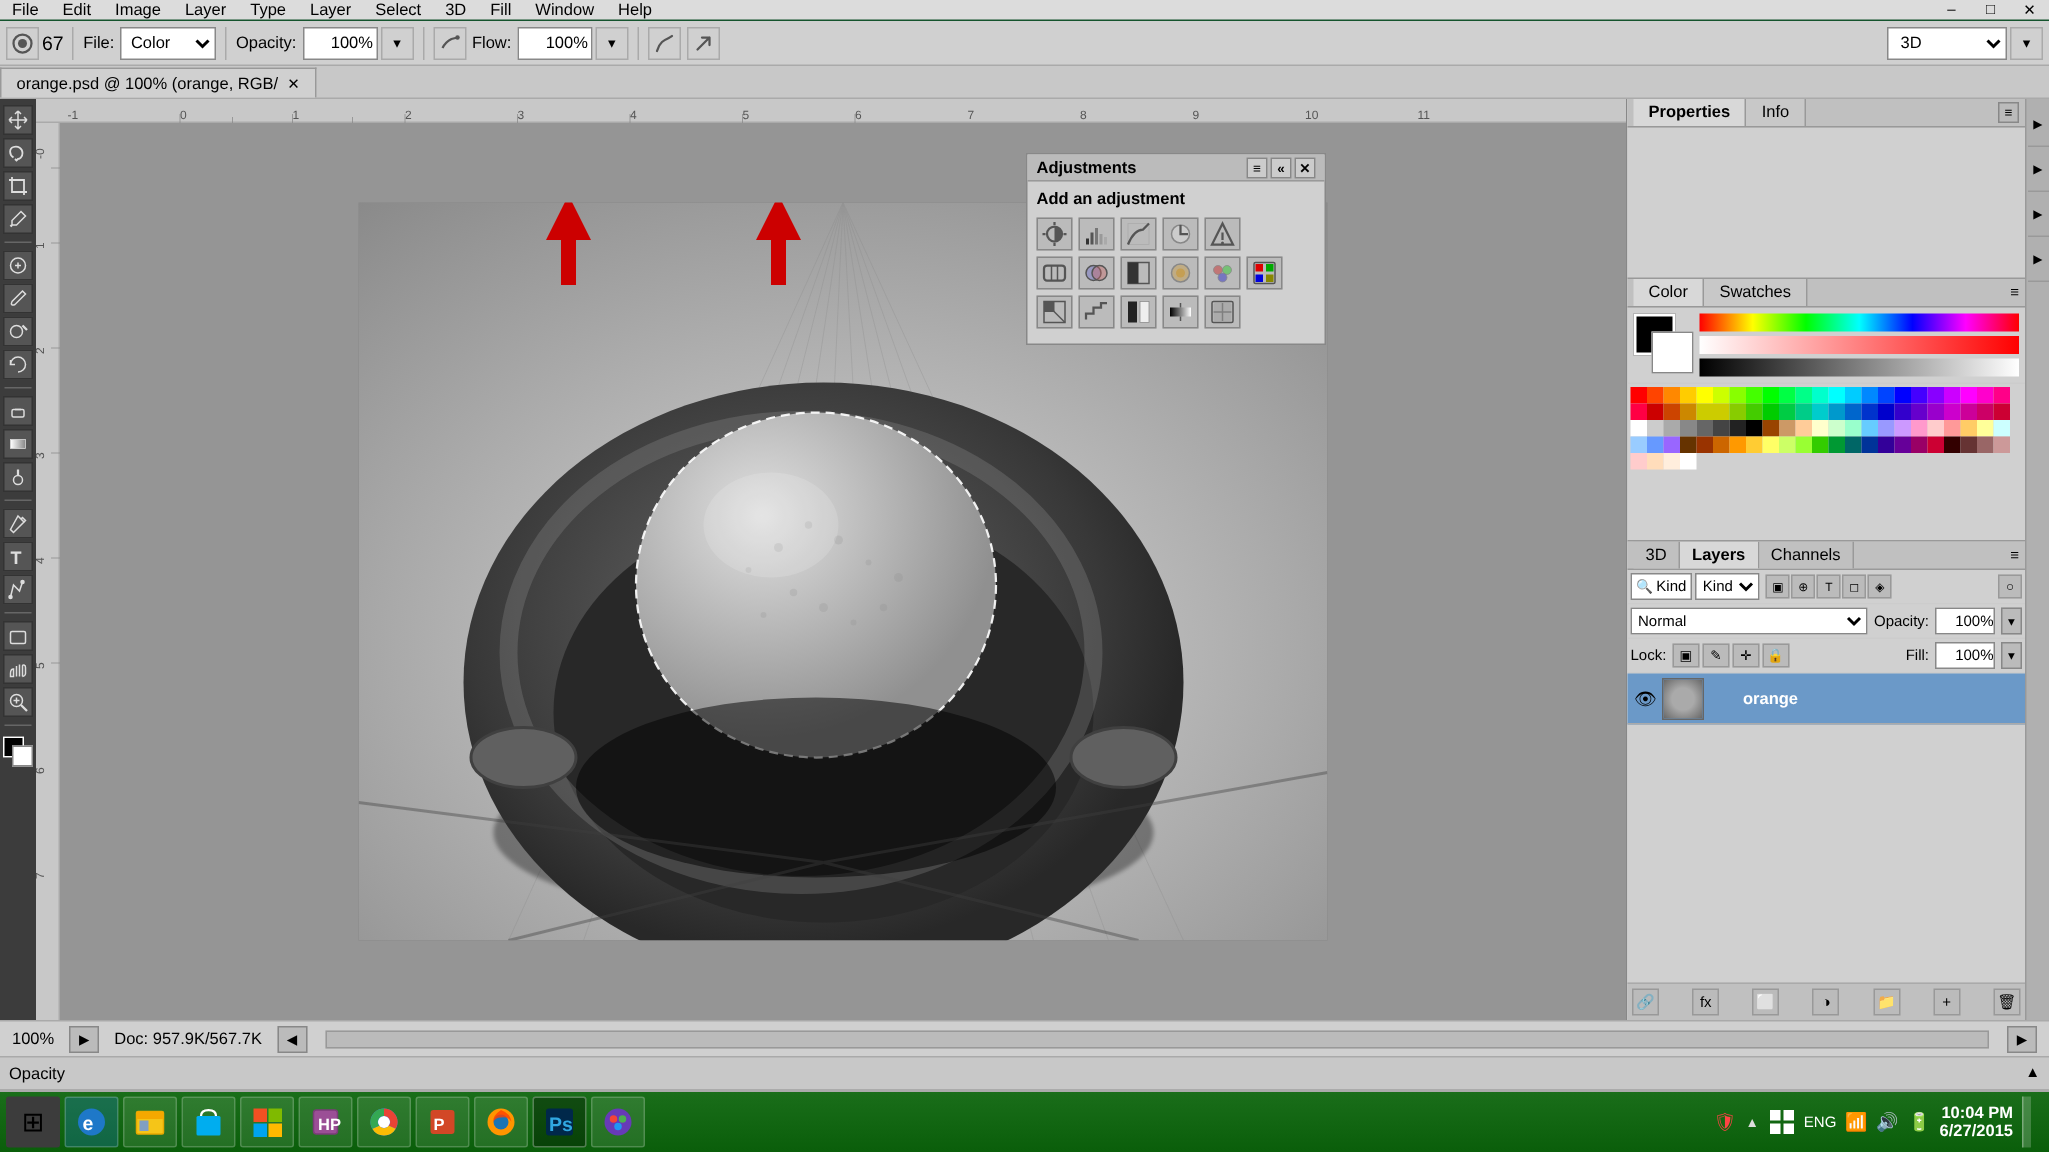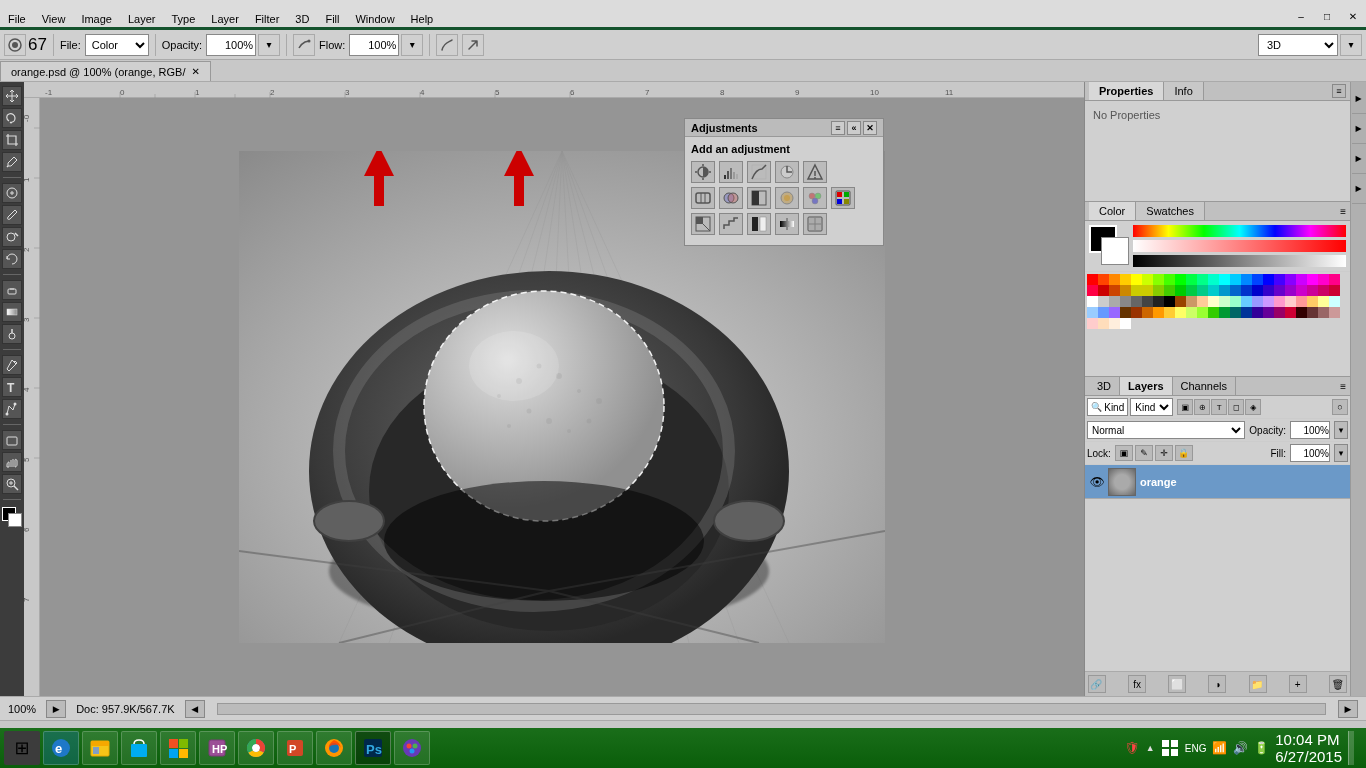--- a/index.html
+++ b/index.html
@@ -1,21 +1,21 @@
 <!DOCTYPE html>
 <html><head>
   <meta charset="utf-8">
   <style>
     * { margin: 0; padding: 0; box-sizing: border-box; }
     body { width: 1366px; height: 768px; overflow: hidden; background: #ababab; font-family: 'Arial', sans-serif; font-size: 11px; color: #000; }
 
     
     #menubar {
-      width: 100%; height: 30px; background: #dcdcdc; display: flex; align-items: flex-end;
-      border-bottom: 3px solid #14532d; user-select: none;
+      width: 100%; height: 14px; background: #dcdcdc; display: flex; align-items: center;
+      border-bottom: 1px solid #14532d; user-select: none;
     }
     .menu-item { padding: 2px 8px; cursor: pointer; font-size: 11px; }
     .win-controls { margin-left: auto; display: flex; }
     .win-ctrl { width: 26px; height: 22px; display: flex; align-items: center; justify-content: center; font-size: 10px; cursor: pointer; }
 
     
     #toolbar {
       width: 100%; height: 30px; background: #d0d0d0; display: flex; align-items: center;
       border-bottom: 1px solid #aaa; padding: 0 4px; gap: 4px;
     }
@@ -133,21 +133,21 @@
     .lptab.active { background: #d8d8d8; font-weight: bold; }
 
     
     .layer-row {
       display: flex; align-items: center; height: 34px; padding: 0 4px;
       background: #6b99c8; border-bottom: 1px solid #aaa; cursor: pointer;
     }
     .layer-vis { width: 16px; height: 16px; display: flex; align-items: center; justify-content: center; font-size: 12px; cursor: pointer; margin-right: 3px; }
     .layer-thumb { width: 28px; height: 28px; background: #888; border: 1px solid #666; margin-right: 4px; overflow: hidden; }
     .layer-thumb-img { width: 100%; height: 100%; background: radial-gradient(circle, #aaa 40%, #666 100%); }
-    .layer-name { font-size: 11px; color: #fff; flex: 1; font-weight: bold; }
+    .layer-name { font-size: 11px; color: #fff; flex: 1; font-weight: bold; margin-left: 22px; }
 
     
     .side-icons {
       width: 16px; background: #b0b0b0; display: flex; flex-direction: column; align-items: center; padding-top: 2px;
       border-left: 1px solid #999;
     }
     .si-btn { width: 14px; height: 30px; background: #b0b0b0; cursor: pointer; display: flex; align-items: center; justify-content: center; font-size: 8px; border-bottom: 1px solid #999; }
 
     
     #taskbar {
@@ -156,46 +156,46 @@
     }
     .ts-start { width: 36px; height: 34px; background: #3c3c3c; border-radius: 2px; cursor: pointer; display: flex; align-items: center; justify-content: center; font-size: 18px; }
     .ts-app { width: 36px; height: 34px; background: rgba(255,255,255,0.1); border: 1px solid rgba(255,255,255,0.2); border-radius: 2px; cursor: pointer; display: flex; align-items: center; justify-content: center; font-size: 16px; }
     .ts-sys { display: flex; align-items: center; gap: 4px; color: #fff; margin-left: auto; }
   </style>
 </head>
 <body>
 
 <div id="menubar">
   <div class="menu-item">File</div>
-  <div class="menu-item">View</div>
+  <div class="menu-item">Edit</div>
   <div class="menu-item">Image</div>
   <div class="menu-item">Layer</div>
   <div class="menu-item">Type</div>
   <div class="menu-item">Layer</div>
-  <div class="menu-item">Filter</div>
+  <div class="menu-item">Select</div>
   <div class="menu-item">3D</div>
   <div class="menu-item">Fill</div>
   <div class="menu-item">Window</div>
   <div class="menu-item">Help</div>
   <div class="win-controls">
     <div class="win-ctrl">–</div>
     <div class="win-ctrl">□</div>
     <div class="win-ctrl close">✕</div>
   </div>
 </div>
 
 <div id="toolbar">
   <div class="tb-group">
     <div class="tb-btn">
       <svg width="16" height="16" viewBox="0 0 16 16">
           <circle cx="8" cy="8" r="6" fill="none" stroke="#555" stroke-width="1.5"></circle>
           <circle cx="8" cy="8" r="3" fill="#555"></circle>
         </svg>
     </div>
-    <span style="font-size:17px">67</span>
+    <span style="font-size:13px">67</span>
   </div>
   <div class="tb-group">
     <span class="tb-label">File:</span>
     <select class="tb-select">
       <option>Color</option>
       <option>Normal</option>
       <option>Multiply</option>
     </select>
   </div>
   <div class="tb-group">
@@ -690,21 +690,20 @@
         <div id="prop-info-panel" style="background:#d0d0d0; border-bottom:1px solid #999; min-height:120px;">
           <div style="display:flex; align-items:center; background:#c0c0c0; border-bottom:1px solid #999; justify-content:space-between; padding:0 4px;">
             <div class="panel-tabs" style="border:none;">
               <div class="ptab active">Properties</div>
               <div class="ptab">Info</div>
             </div>
             <div style="display:flex; gap:2px;">
               <div style="width:14px;height:14px;background:#bbb;border:1px solid #888;cursor:pointer;display:flex;align-items:center;justify-content:center;font-size:9px;">≡</div>
             </div>
           </div>
-          <div class="ptab-content">No Properties</div>
         </div>
 
         <div id="color-panel" style="background:#d0d0d0; border-bottom:1px solid #999; min-height:175px;">
           <div style="display:flex; align-items:center; background:#c0c0c0; border-bottom:1px solid #999; justify-content:space-between; padding:0 4px;">
             <div style="display:flex;">
               <div class="cptab active">Color</div>
               <div class="cptab">Swatches</div>
             </div>
             <div style="font-size:10px; cursor:pointer;">≡</div>
           </div>
@@ -1012,19 +1011,19 @@
     <svg width="18" height="18" viewBox="0 0 18 18">
       <rect x="1" y="1" width="7" height="7" fill="#fff"></rect>
       <rect x="10" y="1" width="7" height="7" fill="#fff"></rect>
       <rect x="1" y="10" width="7" height="7" fill="#fff"></rect>
       <rect x="10" y="10" width="7" height="7" fill="#fff"></rect>
     </svg>
     <div style="font-size:10px; color:#fff;">ENG</div>
     <div style="font-size:12px; color:#fff;">📶</div>
     <div style="font-size:12px; color:#fff;">🔊</div>
     <div style="font-size:12px; color:#fff;">🔋</div>
-    <div style="font-size:15px; color:#fff; ">
+    <div style="font-size:11px; color:#fff; text-align:right;font-weight:bold;">
       <div>10:04 PM</div>
       <div>6/27/2015</div>
     </div>
     <div style="width:6px; height:34px; background:rgba(255,255,255,0.2); border-left:1px solid rgba(255,255,255,0.3);"></div>
   </div>
 </div>
 
 </body></html>

